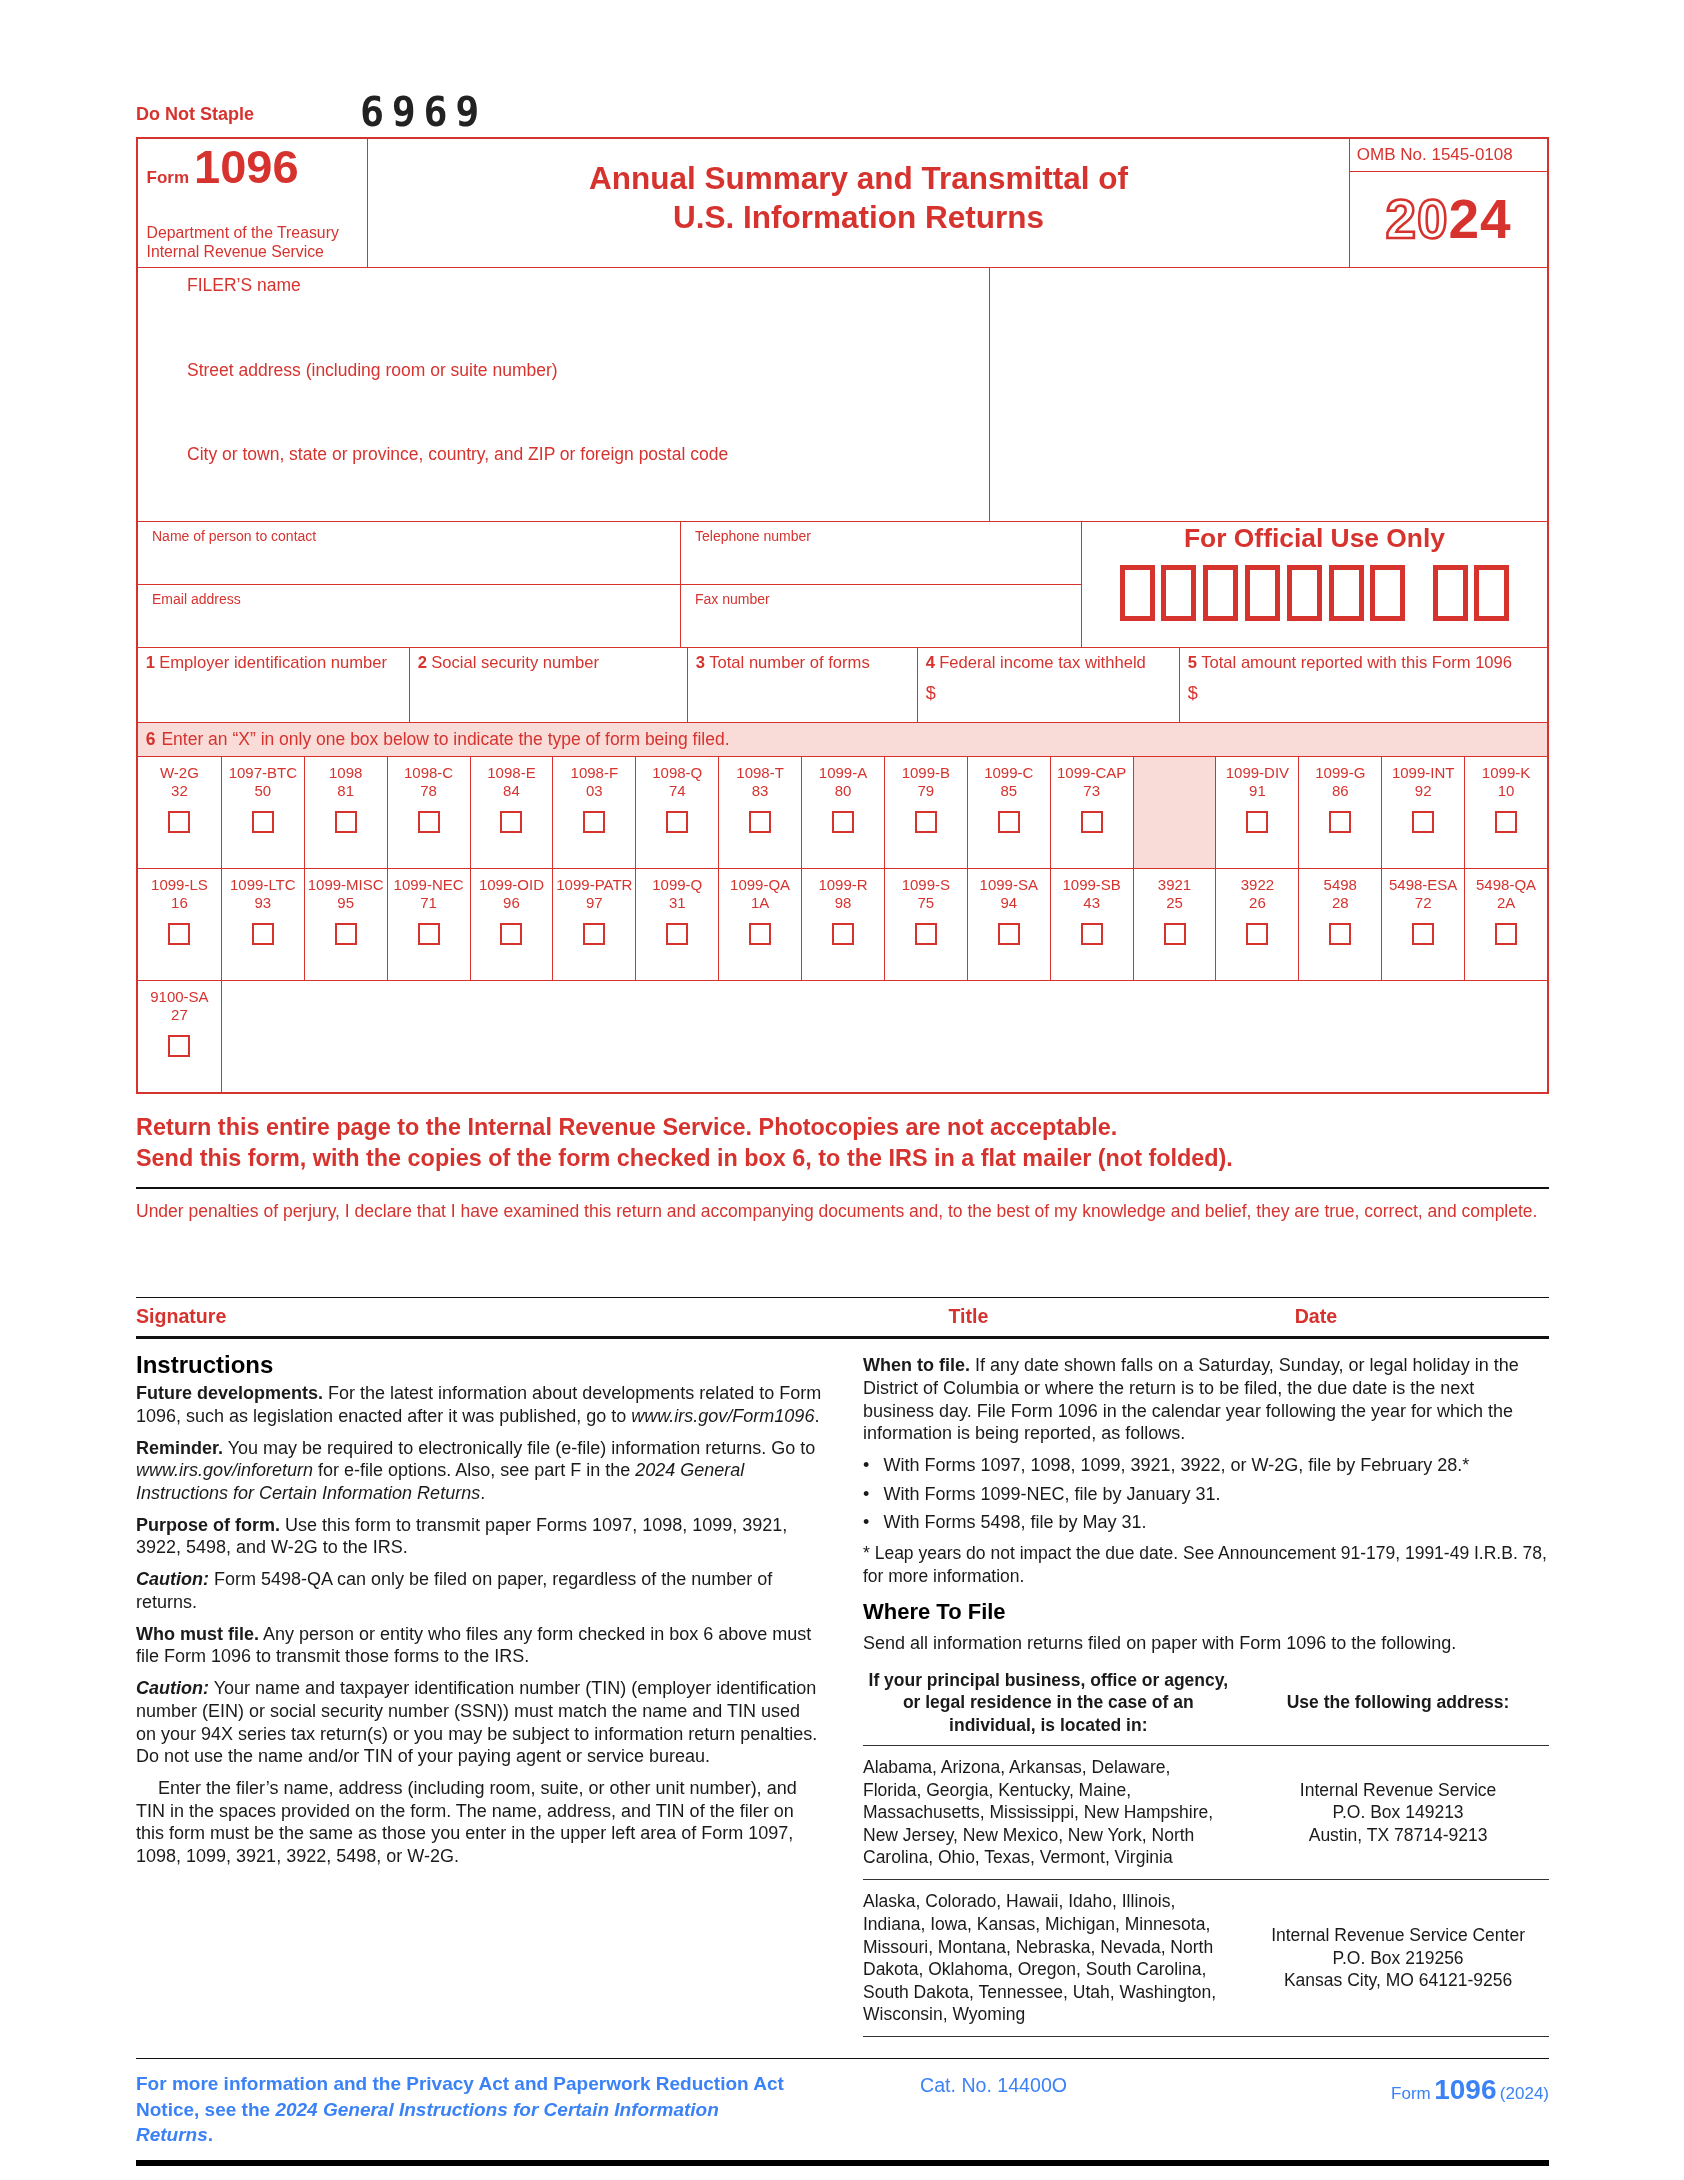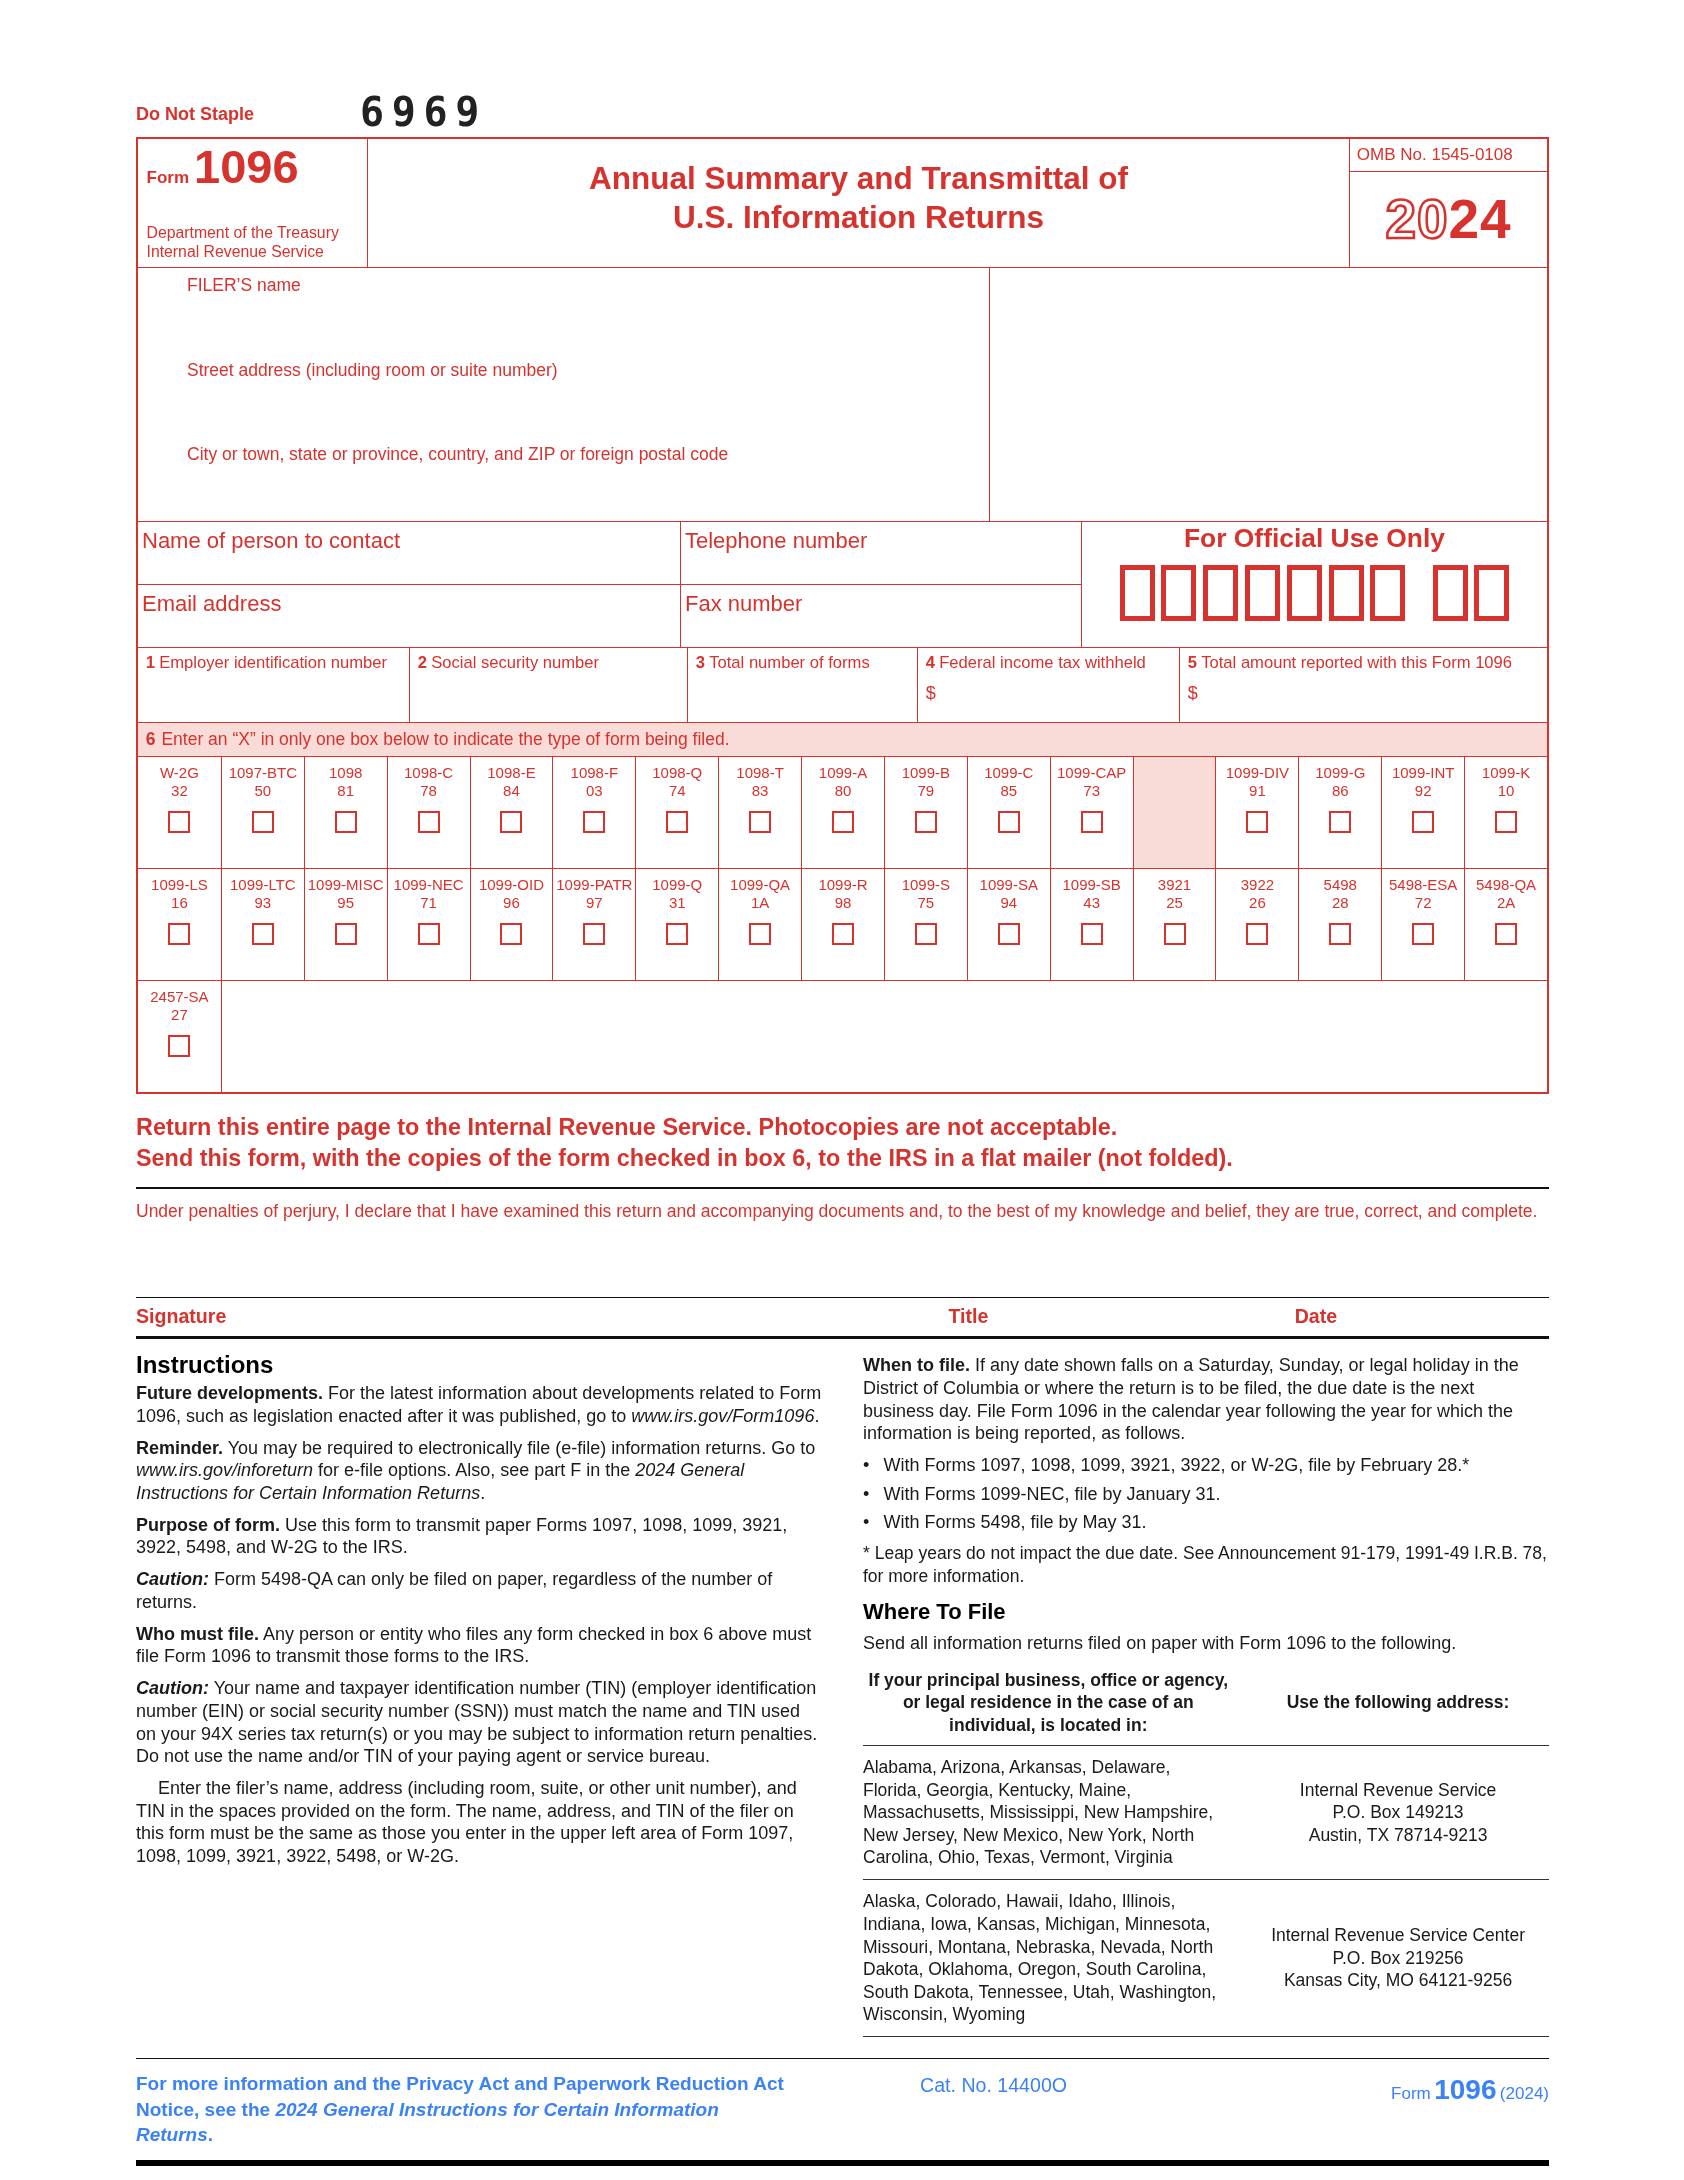--- a/index.html
+++ b/index.html
@@ -37,21 +37,21 @@
   .filer{display:flex;border-top:1.7px solid var(--red);height:254px;}
   .filer-left{width:852px;border-right:1.7px solid var(--red);display:flex;flex-direction:column;}
   .fblock{flex:1;padding:7.7px 8.5px 0 49px;font-size:17.5px;}
   .filer-right{flex:1;}
 
   
   .band{display:flex;border-top:1.7px solid var(--red);height:126px;}
   .band-left{width:943px;display:flex;flex-direction:column;}
   .band-row{flex:1;display:flex;}
   .band-row + .band-row{border-top:1.7px solid var(--red);}
-  .bcell{padding:6px 4px;font-size:22px;}
+  .bcell{padding:6px 14px;font-size:14px;}
   .bcell.w1{width:542px;}
   .bcell.w2{flex:1;border-left:1.7px solid var(--red);}
   .official{flex:1;border-left:1.7px solid var(--red);text-align:center;padding-top:1.7px;}
   .official-title{font-size:26.4px;font-weight:bold;}
   .obox-row{display:flex;justify-content:center;align-items:flex-start;margin-top:10.2px;}
   .obox{width:35px;height:56px;border:5.1px solid var(--red);margin:0 3.4px;}
   .obox-gap{width:20.4px;}
 
   
   .numrow{display:flex;border-top:1.7px solid var(--red);height:75px;}
@@ -392,21 +392,21 @@
         </div>
       <div class="tcell">
           <span class="tl">5498-QA</span>
           <span class="tl">2A</span>
           <span class="chk"></span>
         </div>
     </div>
 
     <div class="trow">
       <div class="tcell">
-          <span class="tl">2457-SA</span>
+          <span class="tl">9100-SA</span>
           <span class="tl">27</span>
           <span class="chk"></span>
         </div>
       <div class="tcell rest"></div>
     </div>
 
   </div>
 
   <div class="retline ret1">Return this entire page to the Internal Revenue Service. Photocopies are not acceptable.</div>
   <div class="retline">Send this form, with the copies of the form checked in box 6, to the IRS in a flat mailer (not folded).</div>

